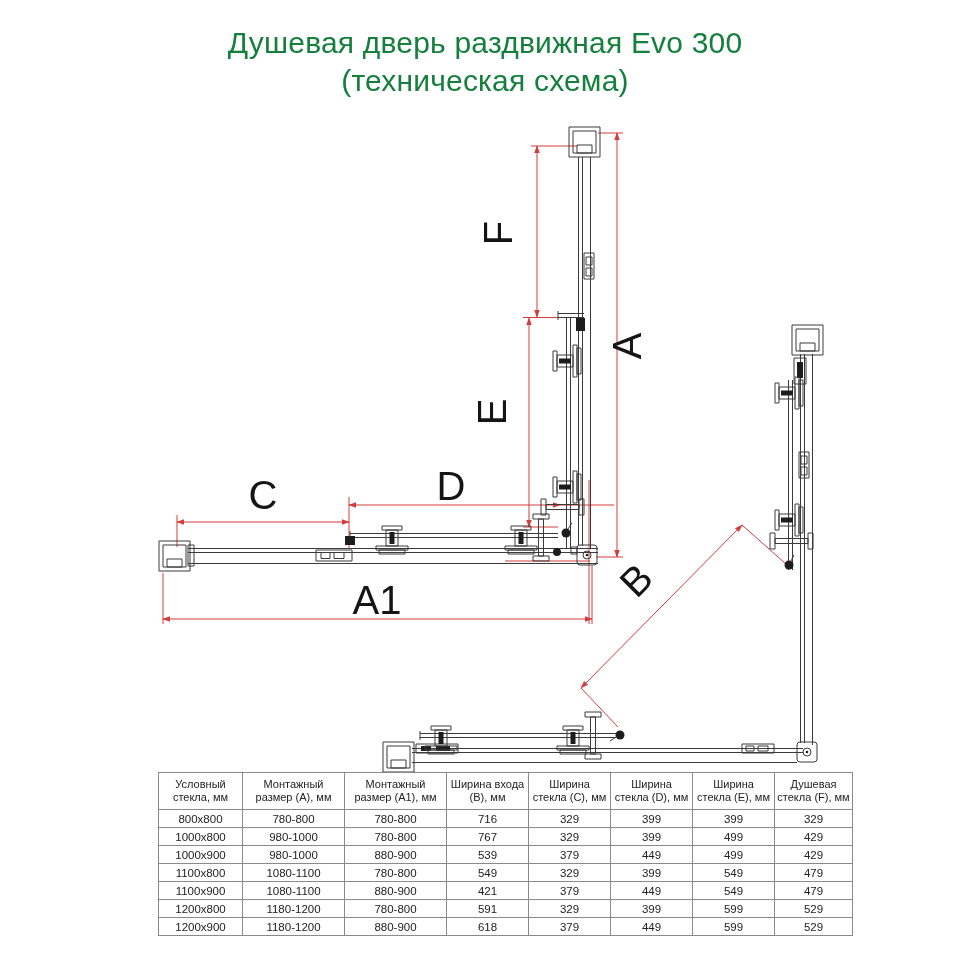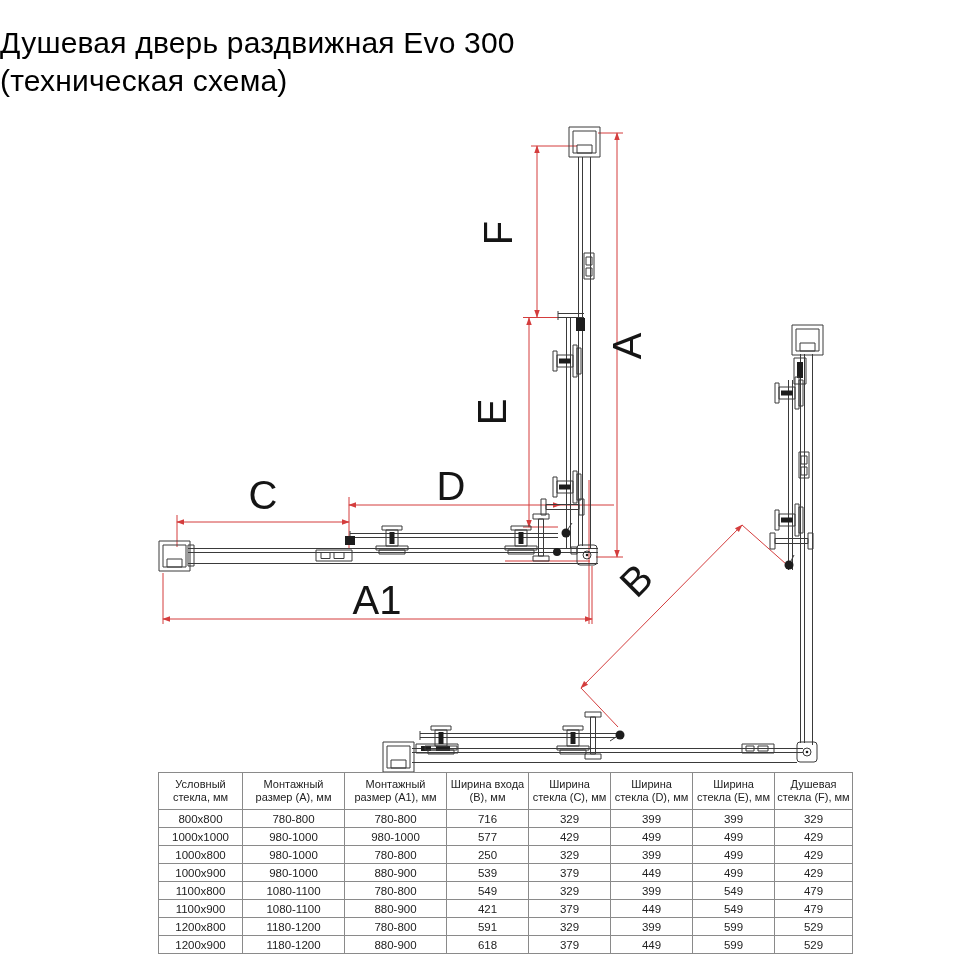--- a/index.html
+++ b/index.html
@@ -1,19 +1,19 @@
 <!DOCTYPE html>
 <html><head>
 <meta charset="utf-8">
 <style>
   html,body{margin:0;padding:0;background:#fff;}
   .page{position:relative;width:970px;height:970px;background:#fff;overflow:hidden;
         font-family:"Liberation Sans", sans-serif;color:#1a1a1a;}
-  .title{position:absolute;top:24px;left:0;width:100%;
-         font-size:30px;line-height:38px;font-weight:400;color:#000000;letter-spacing:.2px;}
+  .title{position:absolute;top:24px;left:0;width:100%;text-align:center;
+         font-size:30px;line-height:38px;font-weight:400;color:#15803d;letter-spacing:.2px;}
   svg{position:absolute;left:0;top:0;}
   svg *{vector-effect:non-scaling-stroke;}
   .ln{stroke:#3a3a3a;stroke-width:1;fill:none;}
   .fillk{fill:#1d1d1d;stroke:none;}
   .red{stroke:#d43d3d;stroke-width:1;fill:none;}
   .dimtxt{font-family:"Liberation Sans",sans-serif;font-size:40px;fill:#151515;}
   .tablewrap{position:absolute;left:158px;top:772px;width:694px;}
   table.spec{border-collapse:collapse;width:694px;table-layout:fixed;background:#fff;}
   table.spec th, table.spec td{border:1px solid #8a8a8a;font-weight:400;
       font-size:11px;text-align:center;vertical-align:middle;padding:1px 2px;color:#222;}
@@ -241,34 +241,24 @@
             <td>800x800</td>
             <td>780-800</td>
             <td>780-800</td>
             <td>716</td>
             <td>329</td>
             <td>399</td>
             <td>399</td>
             <td>329</td>
           </tr>
           <tr>
-            <td>1000x1000</td>
-            <td>980-1000</td>
-            <td>980-1000</td>
-            <td>577</td>
-            <td>429</td>
-            <td>499</td>
-            <td>499</td>
-            <td>429</td>
-          </tr>
-          <tr>
             <td>1000x800</td>
             <td>980-1000</td>
             <td>780-800</td>
-            <td>250</td>
+            <td>767</td>
             <td>329</td>
             <td>399</td>
             <td>499</td>
             <td>429</td>
           </tr>
           <tr>
             <td>1000x900</td>
             <td>980-1000</td>
             <td>880-900</td>
             <td>539</td>

